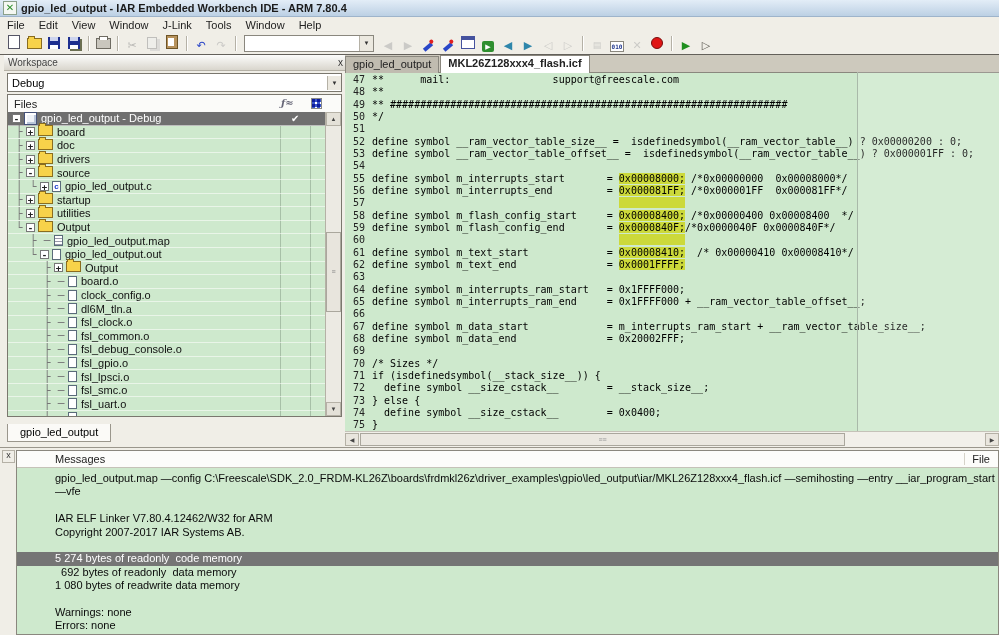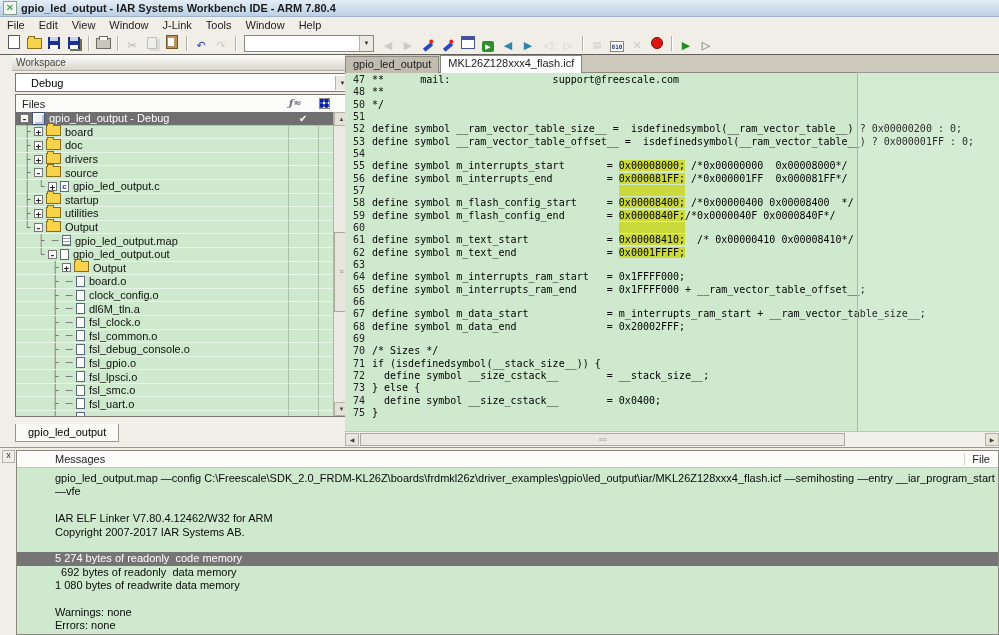--- a/index.html
+++ b/index.html
@@ -43,27 +43,27 @@
   .igo{background:#2f8f2f;color:#fff;border-radius:2px;font-size:7px;line-height:11px;padding:0 3px;display:inline-block;}
   .imk{font:bold 6px/7px "DejaVu Sans Mono",monospace;color:#243a8f;border:1px solid #8a877e;padding:1px;background:#fff;}
   .ibp{width:10px;height:10px;border-radius:50%;background:#e01515;border:1px solid #7a0d0d;display:inline-block;}
   .ibm{width:10px;height:4px;background:#2a46c8;display:inline-block;transform:rotate(-40deg);position:relative;}
   .ibm::after{content:"";position:absolute;right:-3px;top:-2px;width:4px;height:4px;border-radius:50%;background:#e02020;}
   .iwn{width:12px;height:11px;background:#fff;border:1px solid #45529e;display:inline-block;position:relative;}
   .iwn::before{content:"";position:absolute;left:0;top:0;right:0;height:3px;background:#45529e;}
   .idb{color:#1f8f1f;font-size:11px;line-height:15px;font-family:"DejaVu Sans",sans-serif;}
   .idn{color:#55524a;font-size:11px;line-height:15px;font-family:"DejaVu Sans",sans-serif;}
   
-  .ws{position:absolute;top:55px;left:12px;width:343px;height:392px;background:#f0eee7;border-right:1px solid #9a968c;}
+  .ws{position:absolute;top:55px;left:4px;width:343px;height:392px;background:#f0eee7;border-right:1px solid #9a968c;}
   .ws-title{position:absolute;top:0;left:0;right:0;height:15px;background:linear-gradient(#fcfcfb,#d9d6cd);
     border-bottom:1px solid #b5b1a6;font-size:10px;color:#444;display:flex;align-items:center;padding-left:4px;}
   .ws-close{margin-left:auto;margin-right:4px;font-size:10px;line-height:10px;color:#333;}
   .ws-combo{position:absolute;top:18px;left:3px;right:5px;height:17px;background:#fff;border:1px solid #7a776e;
     display:flex;align-items:center;font-size:11px;}
-  .ws-combo .txt{flex:1;padding-left:15px;}
+  .ws-combo .txt{flex:1;padding-left:4px;}
   .ws-files{position:absolute;top:39px;left:3px;right:5px;bottom:30px;border:1px solid #7a776e;background:#cee9cd;overflow:hidden;}
   .files-hdr{position:absolute;top:0;left:0;right:0;height:17px;background:#fbfbf9;border-bottom:1px solid #aaa79d;
     font-size:11px;color:#222;display:flex;align-items:center;padding-left:6px;}
   .hdr-ic1{position:absolute;left:273px;top:2px;font:italic bold 10px "DejaVu Serif",serif;color:#667;}
   .hdr-ic2{position:absolute;left:303px;top:3px;width:9px;height:9px;
     background:repeating-linear-gradient(90deg,#3a55c8 0 3px,#fff 3px 5px),repeating-linear-gradient(#3a55c8 0 3px,#fff 3px 5px);
     background-blend-mode:multiply;border:1px solid #888;}
   .tree{position:absolute;top:17px;left:0;right:15px;bottom:0;overflow:hidden;}
   .trow{height:13.6px;display:flex;align-items:center;padding-left:4px;box-sizing:border-box;
     border-bottom:1px solid rgba(255,255,255,.55);font-size:11px;color:#111;position:relative;white-space:nowrap;}
@@ -87,21 +87,21 @@
     font-size:6px;text-align:center;line-height:13px;color:#444;box-sizing:border-box;}
   .sb-thumb{position:absolute;left:0;right:0;background:#e8e5dd;border:1px solid #aaa79d;box-sizing:border-box;
     font-size:7px;color:#888;text-align:center;}
   .ws-tab{position:absolute;left:3px;bottom:4px;height:19px;font-size:11px;}
   .ws-tab .tab{display:inline-block;background:#fbfaf7;border:1px solid #9a968c;border-top:none;padding:2px 12px 3px;}
   
   .ed{position:absolute;top:55px;left:345px;right:0;height:392px;background:#cee9cd;}
   .ed-tabs{position:absolute;top:0;left:0;right:0;height:17px;background:#cdc9bd;border-bottom:1px solid #8a877e;}
   .etab{display:inline-block;height:16px;line-height:15px;padding:0 7px;font-size:11px;color:#222;
     background:#c0bcb0;border:1px solid #8a877e;border-bottom:none;margin-right:1px;vertical-align:bottom;}
-  .etab.act{background:#fff;height:17px;}
+  .etab.act{background:#fff;height:17px;font-weight:bold;}
   .ed-code{position:absolute;top:17px;left:0;right:0;bottom:15px;overflow:hidden;padding-top:2px;}
   .cl{height:12.33px;white-space:pre;font:10px/12.33px "DejaVu Sans Mono",monospace;color:#000;}
   .ln{display:inline-block;width:20px;text-align:right;margin-right:7px;color:#222;}
   .hl{background:#ccd93a;}
   .vline{position:absolute;left:512px;top:0;bottom:0;width:1px;background:#a9b9a9;pointer-events:none;}
   .vshade{position:absolute;left:513px;right:0;top:0;bottom:0;background:rgba(255,255,255,.15);pointer-events:none;}
   .ed-hs{position:absolute;left:0;right:0;bottom:0;height:15px;background:#f2f0ea;border-top:1px solid #c5c2b8;}
   .hs-btn{position:absolute;top:1px;width:14px;height:13px;background:#e9e6de;border:1px solid #b5b1a6;
     font-size:6px;line-height:12px;text-align:center;color:#444;box-sizing:border-box;}
   .hs-thumb{position:absolute;top:1px;left:15px;width:485px;height:13px;background:#ebe8e1;border:1px solid #aaa79d;
@@ -119,21 +119,21 @@
   .mrow{height:13.4px;line-height:13.4px;white-space:pre;padding-left:38px;}
   .mrow.sel{background:#757575;color:#fff;}
 </style>
 </head>
 <body>
 
 <div id="app">
 
   <div class="titlebar">
     <span class="appico">✕</span>
-    <span class="title-text">gpio_led_output - IAR Systems Workbench IDE - ARM 7.80.4</span>
+    <span class="title-text">gpio_led_output - IAR Embedded Workbench IDE - ARM 7.80.4</span>
   </div>
 
   <div class="menubar">
       <span class="menu-item">File</span>
       <span class="menu-item">Edit</span>
       <span class="menu-item">View</span>
       <span class="menu-item">Window</span>
       <span class="menu-item">J-Link</span>
       <span class="menu-item">Tools</span>
       <span class="menu-item">Window</span>
@@ -471,20 +471,21 @@
       <span class="tab">gpio_led_output</span>
     </div>
   </div>
 
   <div class="ed">
     <div class="ed-tabs"><span class="etab">gpio_led_output</span><span class="etab act">MKL26Z128xxx4_flash.icf</span></div>
     <div class="ed-code">
 
     <div class="cl"><span class="ln">47</span><span>**      mail:                 support@freescale.com</span></div>
         <div class="cl"><span class="ln">48</span><span>**</span></div>
+        <div class="cl"><span class="ln">49</span><span>** ##################################################################</span></div>
         <div class="cl"><span class="ln">50</span><span>*/</span></div>
         <div class="cl"><span class="ln">51</span><span></span></div>
         <div class="cl"><span class="ln">52</span><span>define symbol __ram_vector_table_size__ =  isdefinedsymbol(__ram_vector_table__) ? 0x00000200 : 0;</span></div>
         <div class="cl"><span class="ln">53</span><span>define symbol __ram_vector_table_offset__ =  isdefinedsymbol(__ram_vector_table__) ? 0x000001FF : 0;</span></div>
         <div class="cl"><span class="ln">54</span><span></span></div>
         <div class="cl"><span class="ln">55</span><span><span>define symbol m_interrupts_start       = </span><span class="hl">0x00008000;</span><span> /*0x00000000  0x00008000*/</span></span></div>
         <div class="cl"><span class="ln">56</span><span><span>define symbol m_interrupts_end         = </span><span class="hl">0x000081FF;</span><span> /*0x000001FF  0x000081FF*/</span></span></div>
         <div class="cl"><span class="ln">57</span><span><span>                                         </span><span class="hl">           </span><span></span></span></div>
         <div class="cl"><span class="ln">58</span><span><span>define symbol m_flash_config_start     = </span><span class="hl">0x00008400;</span><span> /*0x00000400 0x00008400  */</span></span></div>
         <div class="cl"><span class="ln">59</span><span><span>define symbol m_flash_config_end       = </span><span class="hl">0x0000840F;</span><span>/*0x0000040F 0x0000840F*/</span></span></div>

